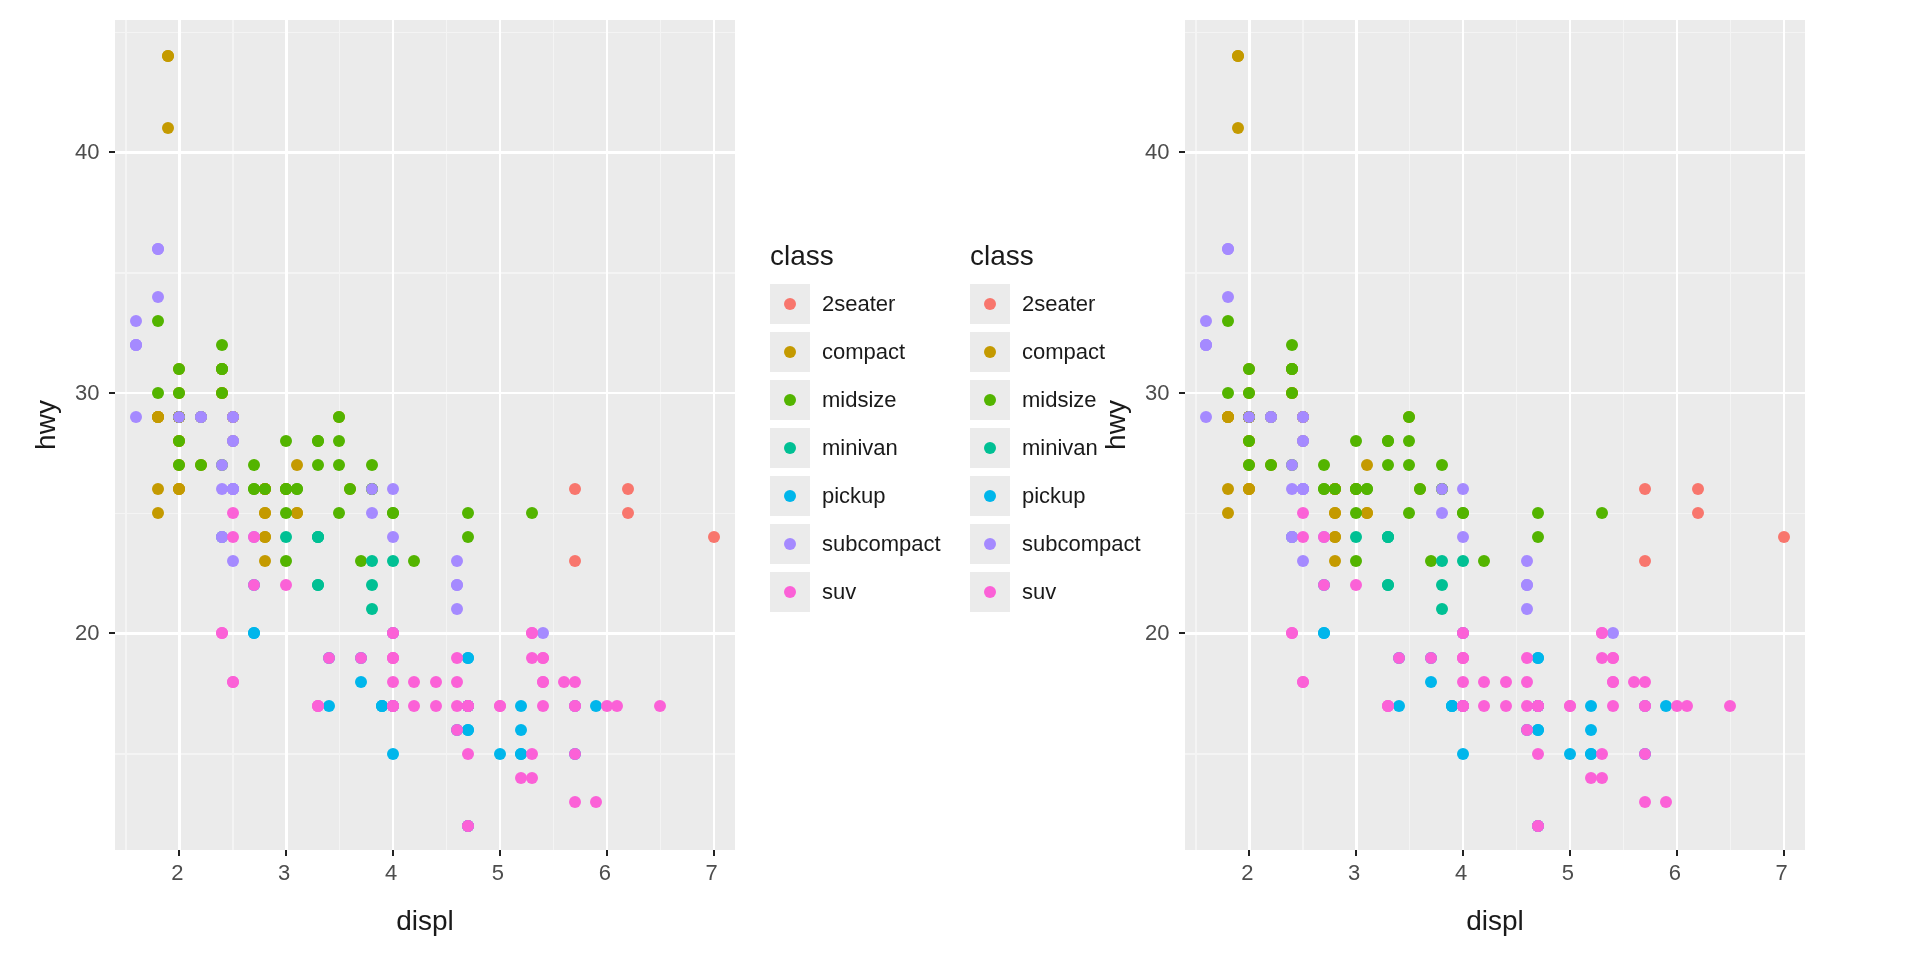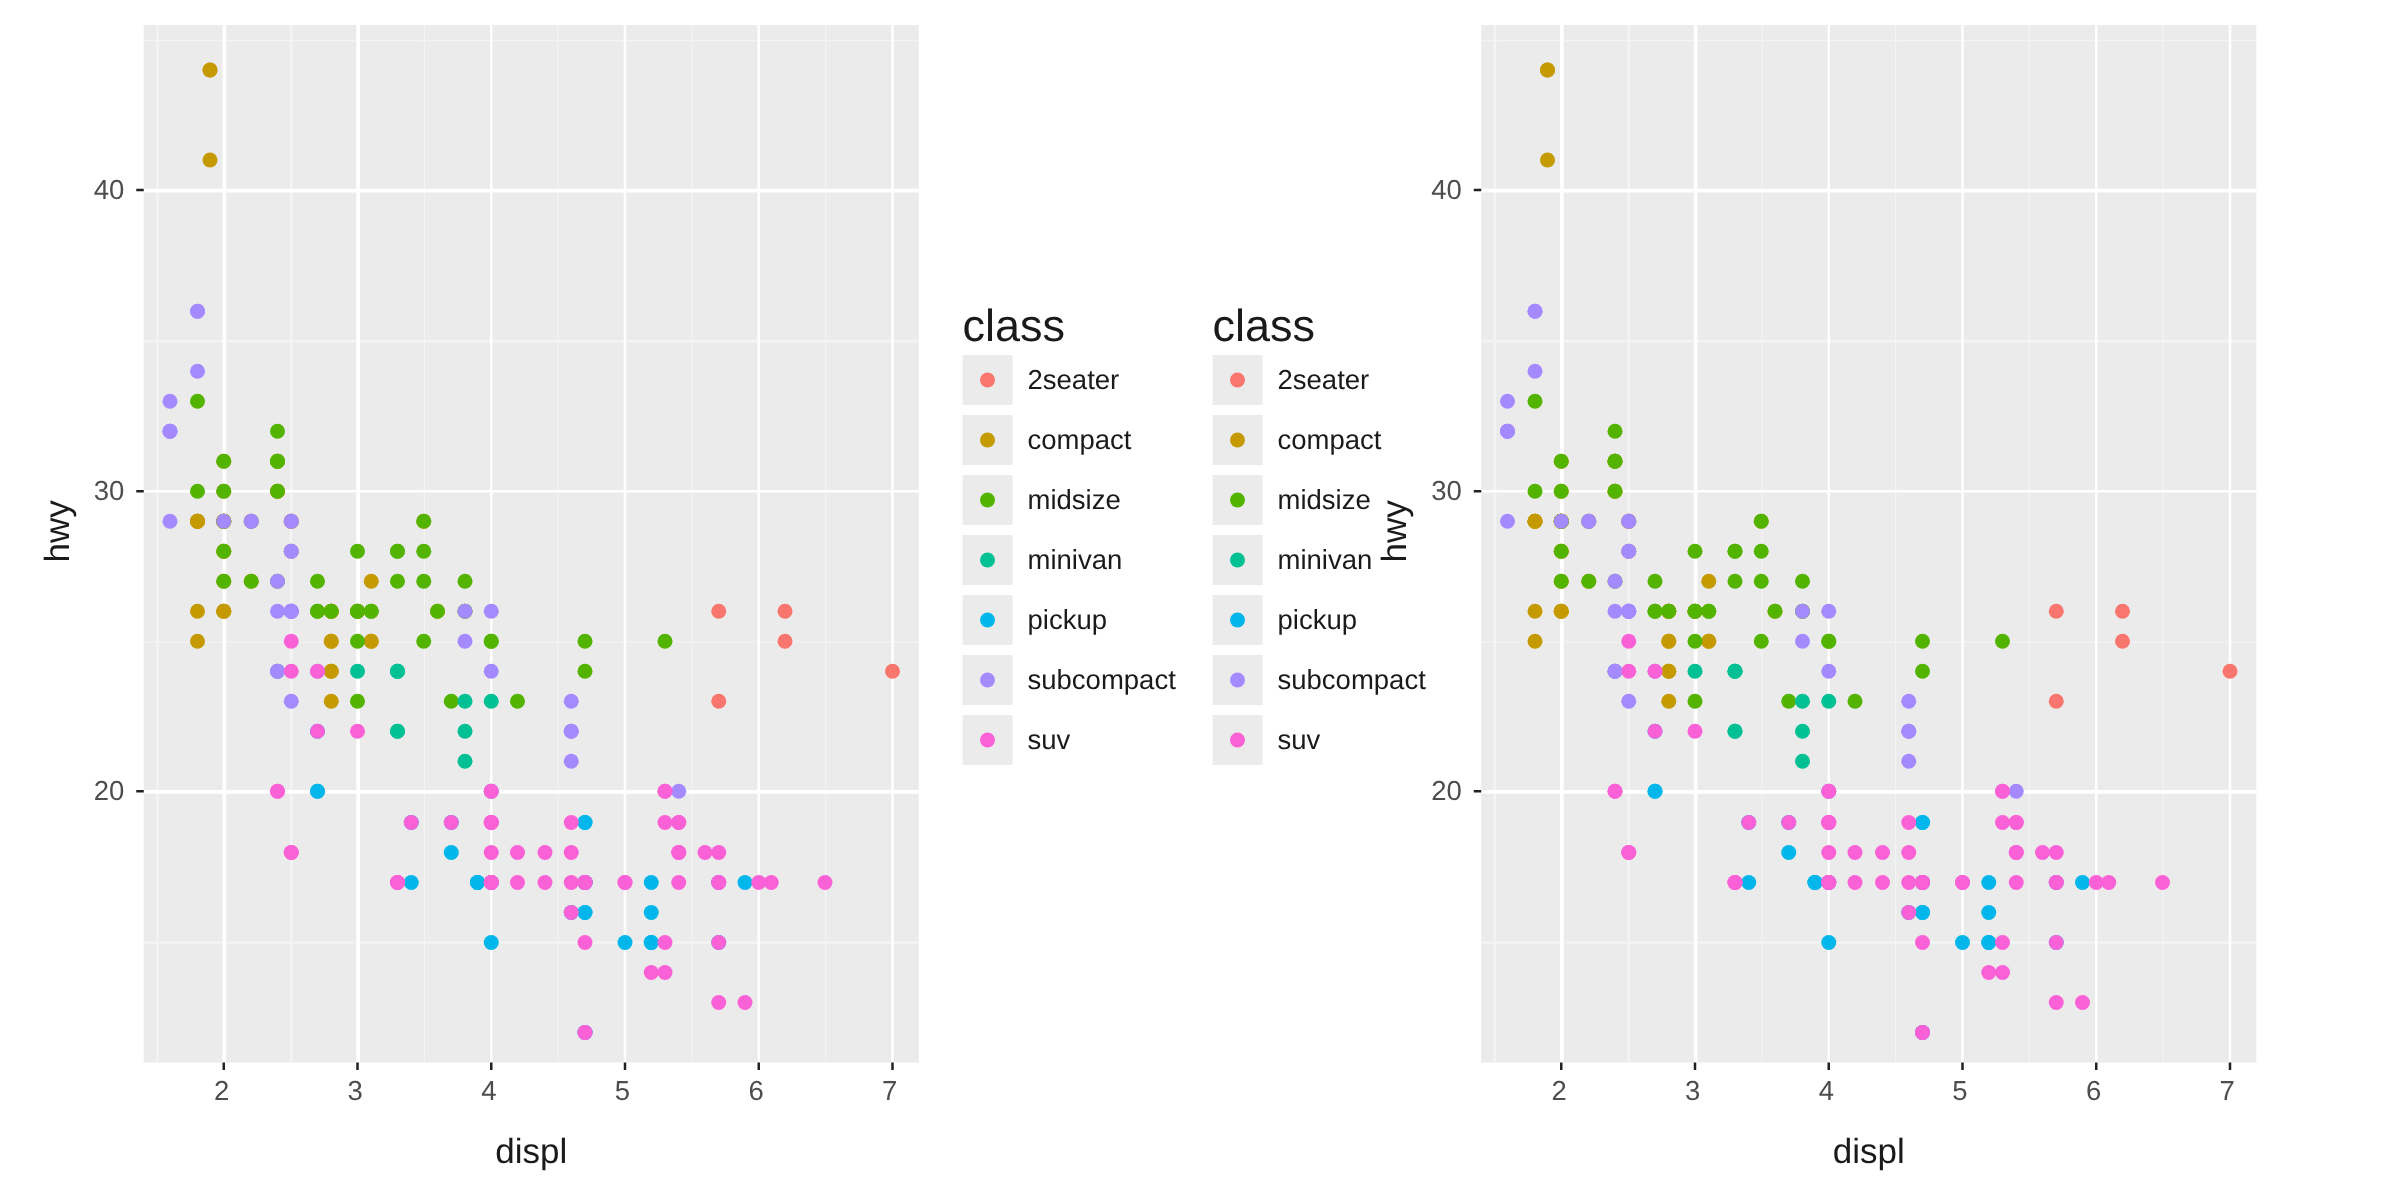--- a/index.html
+++ b/index.html
@@ -44,21 +44,21 @@
     text-align: center;
   }
   .axis-title.y {
     transform: rotate(-90deg);
     transform-origin: left top;
   }
   .legend {
     position: absolute;
   }
   .legend-title {
-    font-size: 36px;
+    font-size: 28px;
     position: absolute;
   }
   .legend-item {
     position: absolute;
     height: 40px;
   }
   .legend-key {
     position: absolute;
     width: 40px;
     height: 40px;

